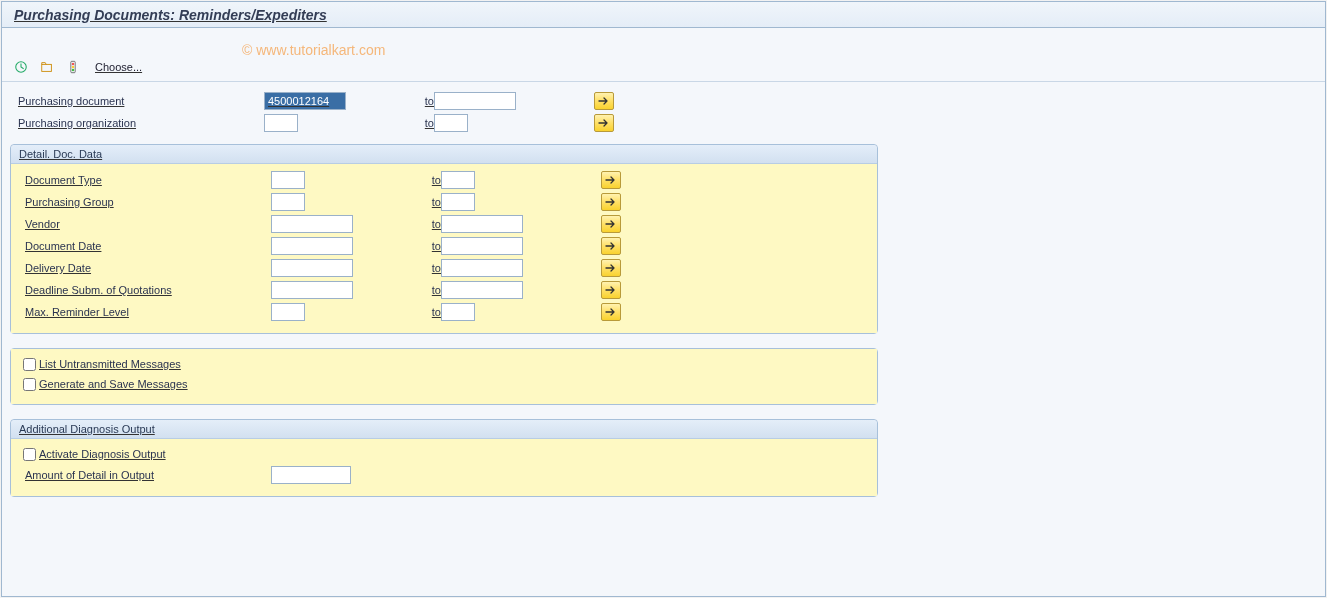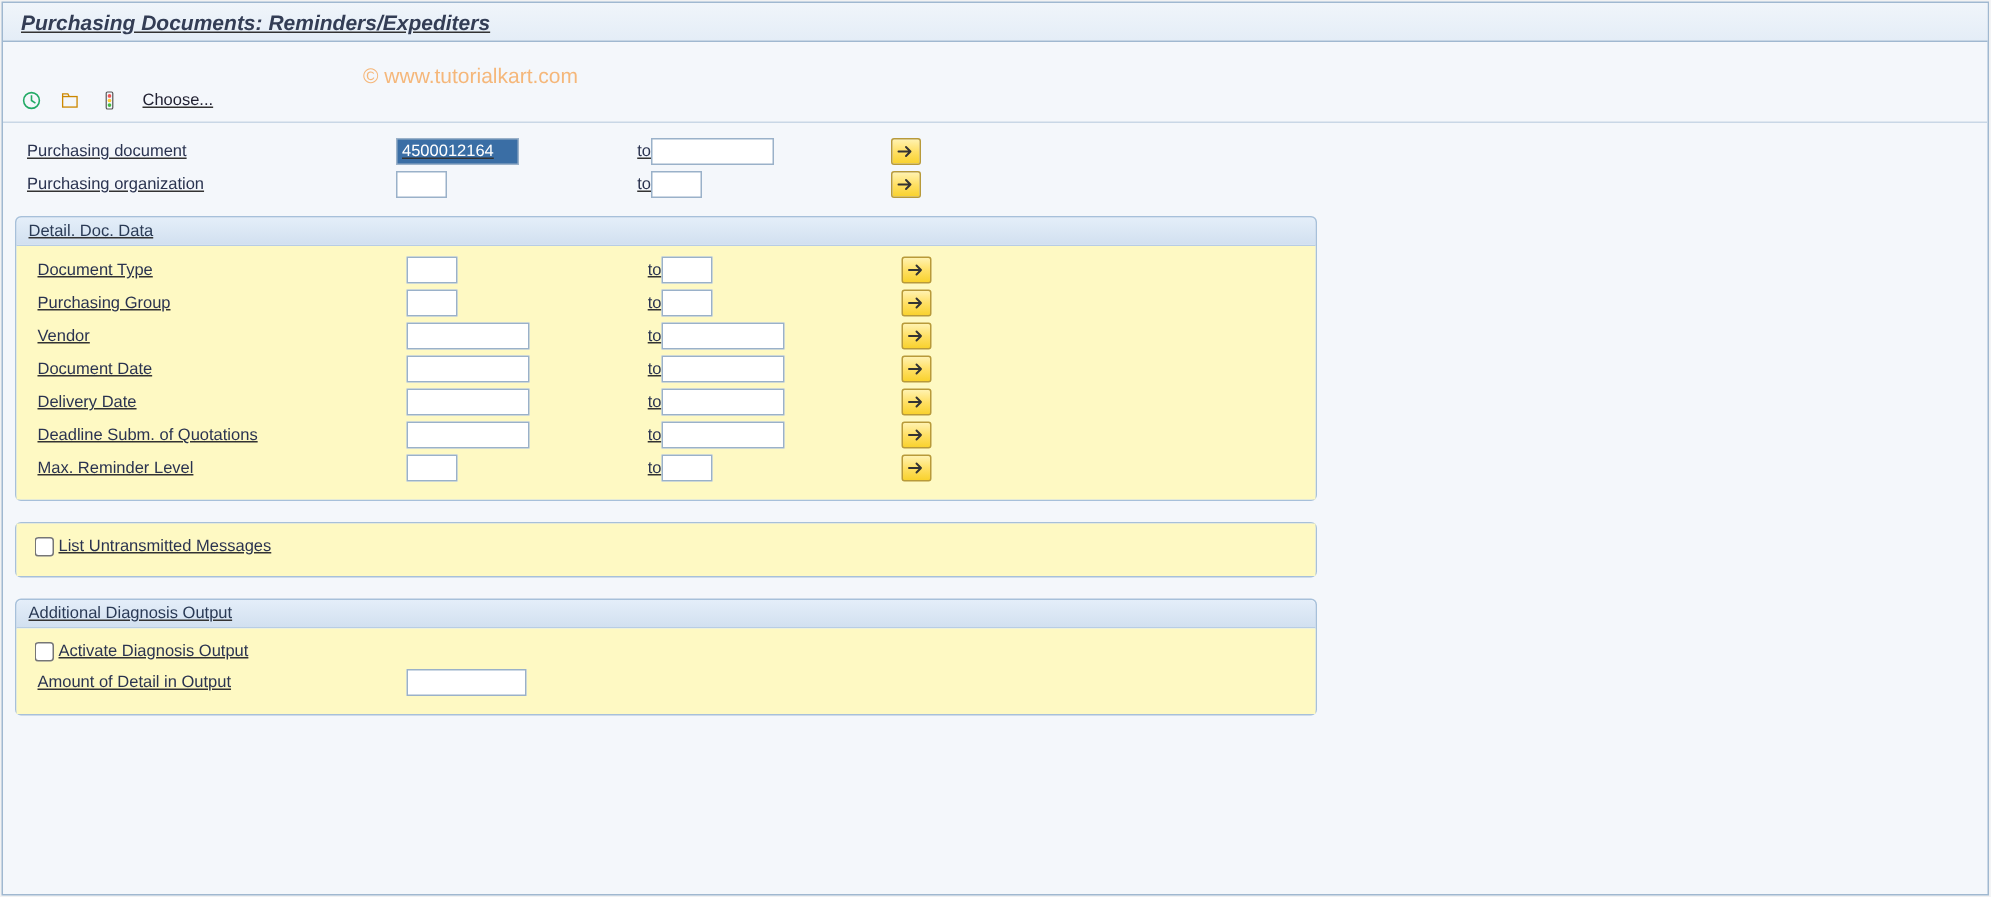--- a/index.html
+++ b/index.html
@@ -352,20 +352,24 @@
         </div>
       </div>
     </div>
 
     <div class="group">
       <div class="group-body">
         <div class="checkbox-row">
           <input type="checkbox" id="cb1" style="">
           <label for="cb1">List Untransmitted Messages</label>
         </div>
+        <div class="checkbox-row">
+          <input type="checkbox" id="cb2" style="">
+          <label for="cb2">Generate and Save Messages</label>
+        </div>
       </div>
     </div>
 
     <div class="group">
       <div class="group-header">Additional Diagnosis Output</div>
       <div class="group-body">
         <div class="checkbox-row">
           <input type="checkbox" id="cb3" style="">
           <label for="cb3">Activate Diagnosis Output</label>
         </div>

